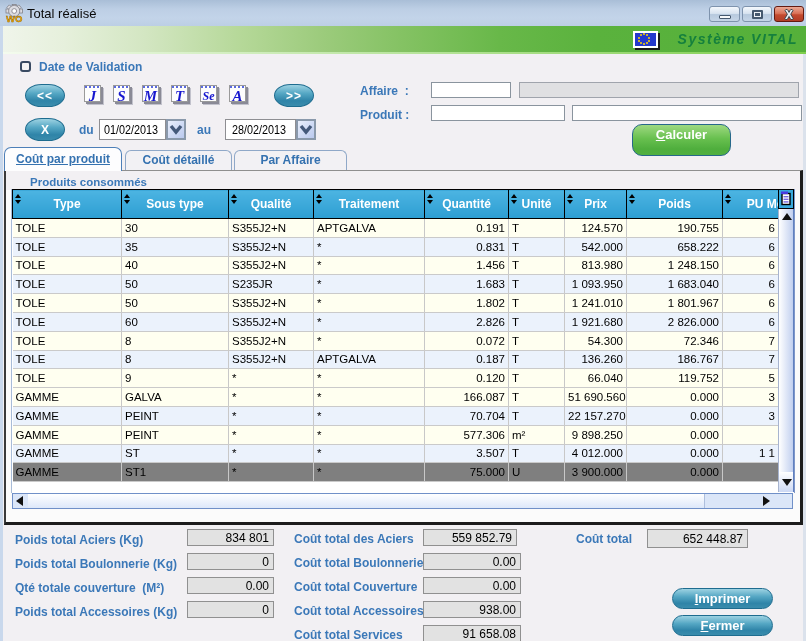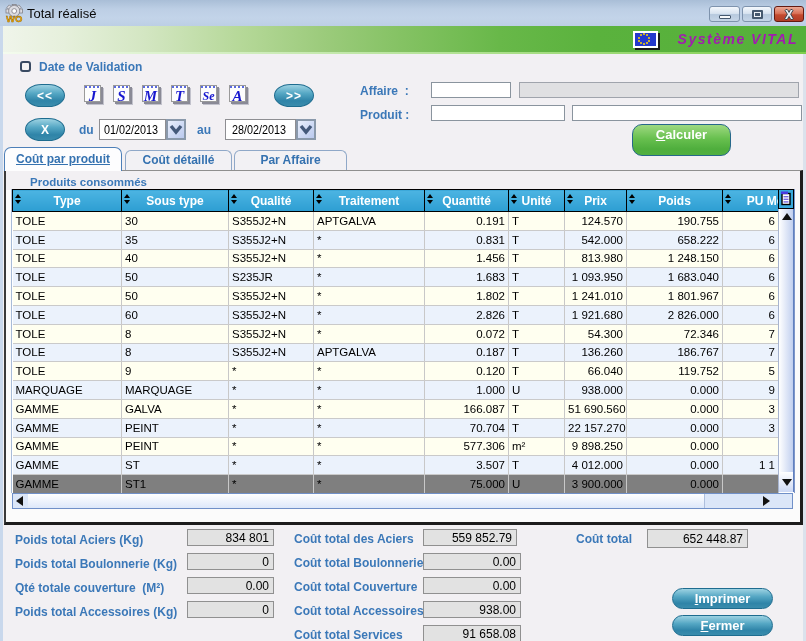--- a/index.html
+++ b/index.html
@@ -21,21 +21,21 @@
 #btnmax i { position:absolute; left:9px; top:3px; width:11px; height:9px; background:#eef2f7; border:2px solid #45586e; border-radius:1px;}
 #btnmax i:after { content:""; position:absolute; left:1px; top:1px; width:5px; height:3px; background:#45586e;}
 #btnclose span { position:absolute; left:0; top:1px; width:100%; text-align:center; color:#eef2f6; font-weight:bold; font-size:12px; text-shadow:1px 0 #39464f,-1px 0 #39464f,0 1px #39464f,0 -1px #39464f;}
 
 #greenbar { left:0; top:26px; width:806px; height:26px;
   background:linear-gradient(to right,#f0f5eb 0%, #e6f0dc 8%, #d3e6c2 18%, #b5d898 30%, #9ccb7c 40%, #84c263 50%, #68b849 62%, #5ab23d 74%, #55b03a 100%); }
 #greenbar:after { content:""; position:absolute; left:0; bottom:-2px; width:100%; height:2px; background:linear-gradient(to right,#f4fbef, #7fce4d); }
 #euflag { left:633px; top:31px; width:25px; height:17px; background:#fff; padding:2px; box-shadow:2px 2px 0 #1a1a1a; }
 #euflag .bl { width:100%; height:100%; background:#2438cc; position:relative; }
 #euflag .st { position:absolute; width:2px; height:2px; background:#ffd400; border-radius:50%; }
-#sysvital { left:520px; top:31px; width:278px; height:18px; text-align:right; color:#a21caf;
+#sysvital { left:520px; top:31px; width:278px; height:18px; text-align:right; color:#15803d;
   font-style:italic; font-weight:bold; font-size:14px; letter-spacing:1.5px; }
 
 .blab { color:#3b78b8; font-weight:bold; font-size:12px; white-space:nowrap; }
 #chk { left:20px; top:61px; width:11px; height:11px; border:2px solid #394a62; border-radius:3px; background:#f4f4f4; }
 .tealbtn { border:1px solid #1e6c8f; border-radius:20px / 14px; color:#fff; font-weight:bold;
   background:linear-gradient(#9dd2e2, #55a7c4 40%, #2f84a8 75%, #3a8cac); text-align:center; }
 .calbtn { width:17px; height:17px; background:#fdfdfd; border:1px solid #9a9a9a; box-shadow:2px 2px 0 #8a8a96, 3px 3px 0 #c2c2cc;
   font-family:"Liberation Serif", serif; font-style:italic; font-weight:bold; color:#1717cf;
   text-align:center; }
 .calbtn .tp { position:absolute; left:0px; top:0px; width:15px; height:2px;
@@ -49,21 +49,21 @@
 .tab { font-size:12px; font-weight:bold; color:#3572b0; text-align:center; }
 #tab1 { left:4px; top:147px; width:118px; height:24px; background:#fdfdfe; border:1px solid #4d7fb8; border-bottom:none; border-radius:7px 7px 0 0; padding-top:4px; z-index:3; }
 #tab2 { left:125px; top:150px; width:107px; height:21px; background:#f2f1f4; border:1px solid #8fa8c8; border-bottom:none; border-radius:6px 6px 0 0; padding-top:2px; }
 #tab3 { left:234px; top:150px; width:113px; height:21px; background:#f2f1f4; border:1px solid #8fa8c8; border-bottom:none; border-radius:6px 6px 0 0; padding-top:2px; }
 #panel { left:4px; top:170px; width:799px; height:355px; background:#fbfbfb;
   border-left:2px solid #3a3a3a; border-right:3px solid #1c1c1c; border-bottom:3px solid #1c1c1c; border-top:1px solid #8f8f8f; }
 #panelstrip { left:6px; top:171px; width:794px; height:19px; background:#f2f0f3; }
 
 #grid { left:11px; top:189px; width:784px; height:304px; border-left:1px solid #a8bcd8; border-right:1px solid #7e96c8; background:#fff; overflow:hidden; }
 #gtable { border-collapse:collapse; table-layout:fixed; width:766px; }
-#gtable th { position:relative; height:22px; background:linear-gradient(#4cb4e2,#2d9ed2); border:1px solid #000;
+#gtable th { position:relative; height:29px; background:linear-gradient(#4cb4e2,#2d9ed2); border:1px solid #000;
   color:#fff; font-weight:bold; font-size:12px; text-align:center; overflow:hidden; }
 #gtable td { height:18.8px; border-right:1px solid #c8c8c8; border-bottom:1px solid #cacaca;
   font-size:11.5px; color:#000; padding:0 3px; white-space:nowrap; overflow:hidden; }
 tr.odd td { background:#fffff0; }
 tr.even td { background:#ebf2fc; }
 tr.sel td { background:#7f7f7f; color:#fff; border-right:1px solid #9d9d9d; border-bottom:1px solid #6a6a6a; }
 td.r { text-align:right; padding-right:4px; } td.rl { text-align:right; padding-right:2px; }
 .sort { position:absolute; left:2px; top:4px; width:8px; }
 .sort b { display:block; width:0; height:0; border-left:3.5px solid transparent; border-right:3.5px solid transparent; }
 .sort b.u { border-bottom:4px solid #000; margin-bottom:2px; }
@@ -331,31 +331,20 @@
           <td>TOLE</td>
           <td>9</td>
           <td>*</td>
           <td>*</td>
           <td class="r">0.120</td>
           <td>T</td>
           <td class="r">66.040</td>
           <td class="r">119.752</td>
           <td class="rl">5</td>
         </tr>
-<tr class="even">
-          <td>MARQUAGE</td>
-          <td>MARQUAGE</td>
-          <td>*</td>
-          <td>*</td>
-          <td class="r">1.000</td>
-          <td>U</td>
-          <td class="r">938.000</td>
-          <td class="r">0.000</td>
-          <td class="rl">9</td>
-        </tr>
 <tr class="odd">
           <td>GAMME</td>
           <td>GALVA</td>
           <td>*</td>
           <td>*</td>
           <td class="r">166.087</td>
           <td>T</td>
           <td class="r">51 690.560</td>
           <td class="r">0.000</td>
           <td class="rl">3</td>

